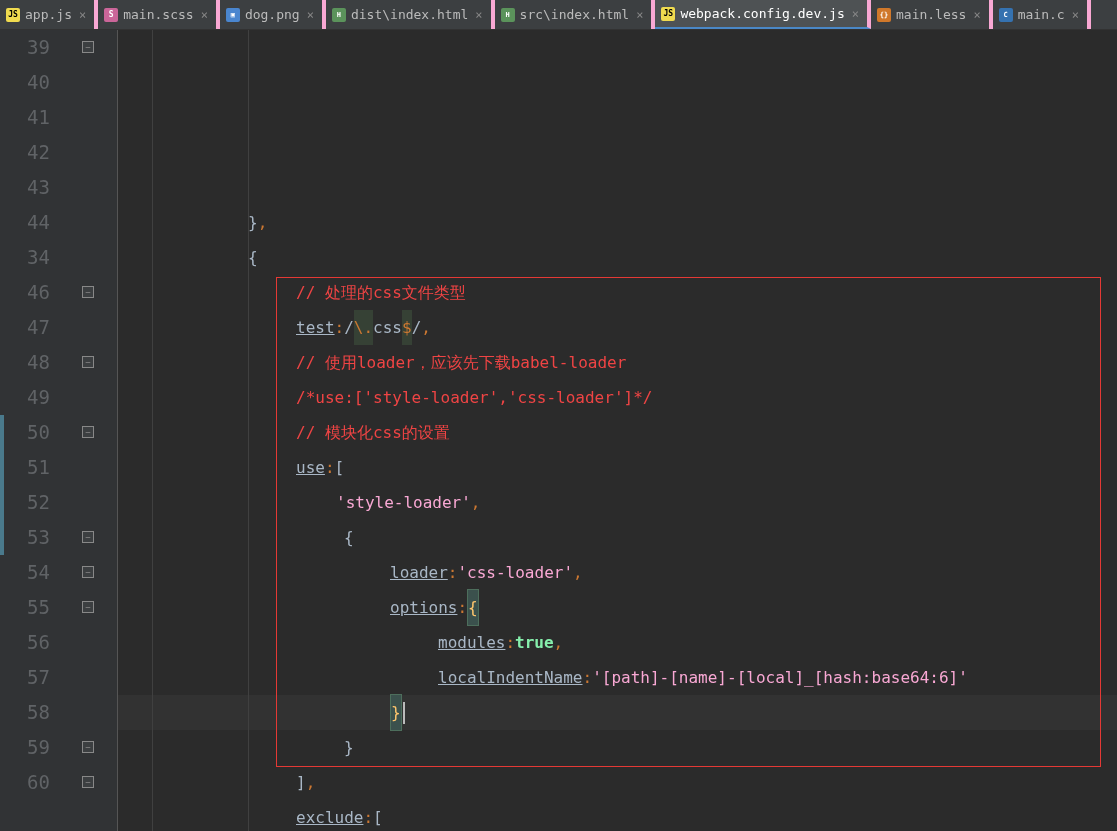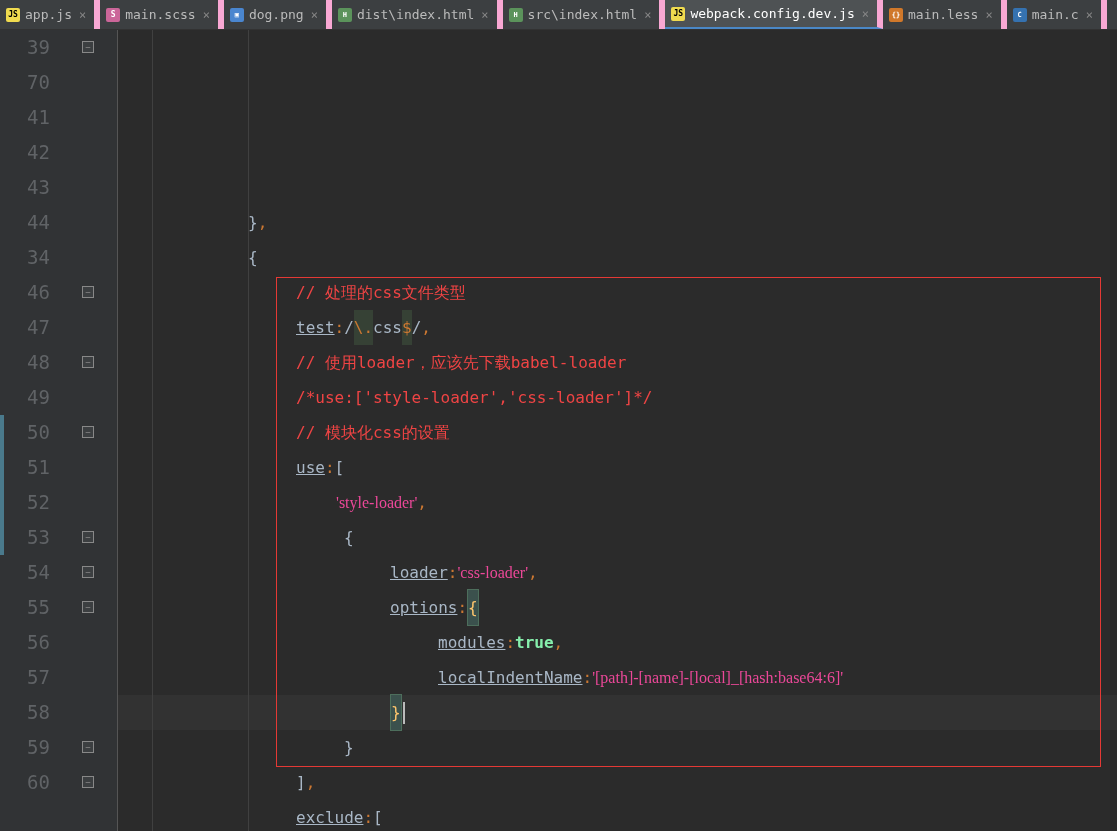--- a/index.html
+++ b/index.html
@@ -17,21 +17,21 @@
     height: 30px;
     border-bottom: 1px solid #323232;
     overflow: hidden;
   }
   .tab {
     display: flex;
     align-items: center;
     padding: 0 8px 0 6px;
     font-size: 13px;
     color: #bbbbbb;
-    border-right: 6px solid #f9a8d4;
+    border-right: 4px solid #f9a8d4;
     cursor: pointer;
     white-space: nowrap;
     gap: 5px;
   }
   .tab.active {
     background: #4e5254;
     border-bottom: 2px solid #4a88c7;
     color: #ffffff;
   }
   .tab-icon {
@@ -105,21 +105,21 @@
     height: 35px;
     display: flex;
     align-items: center;
     padding-left: 0;
   }
   .code-line.current {
     background: #323232;
   }
   .c-punc { color: #cc7832; }
   .c-default { color: #a9b7c6; text-decoration: underline; }
-  .c-str { color: #ec4899; font-family: Liberation Serif, serif; }
+  .c-str { color: #f9a8d4; }
   .c-comment { color: #ef4444; }
   .c-regex { color: #a9b7c6; }
   .c-regex-esc { color: #cc7832; background: #364135; padding: 0; }
   .c-regex-dollar { color: #cc7832; background: #364135;}
   .c-const { color: #86efac; font-weight: bold; }
   .c-white { color: #a9b7c6;}
   .brace-hl { background: #3b514d; border:1px solid #4d6e5c; color:#ffc66d;}
   .red-box {
     position: absolute;
     border: 1px solid #e53935;
@@ -182,21 +182,21 @@
       <span class="tab-icon icon-css">C</span>
       <span>main.c</span>
       <span class="close-x">×</span>
     </div>
   </div>
 
 <div class="editor">
   <div class="gutter" id="gutter">
     <div class="vcs-mark" id="vcs-mark" style="top: 385px; height: 140px;"></div>
   <div class="ln">39</div>
-      <div class="ln">70</div>
+      <div class="ln">40</div>
       <div class="ln">41</div>
       <div class="ln">42</div>
       <div class="ln">43</div>
       <div class="ln">44</div>
       <div class="ln">34</div>
       <div class="ln">46</div>
       <div class="ln">47</div>
       <div class="ln">48</div>
       <div class="ln">49</div>
       <div class="ln">50</div>

